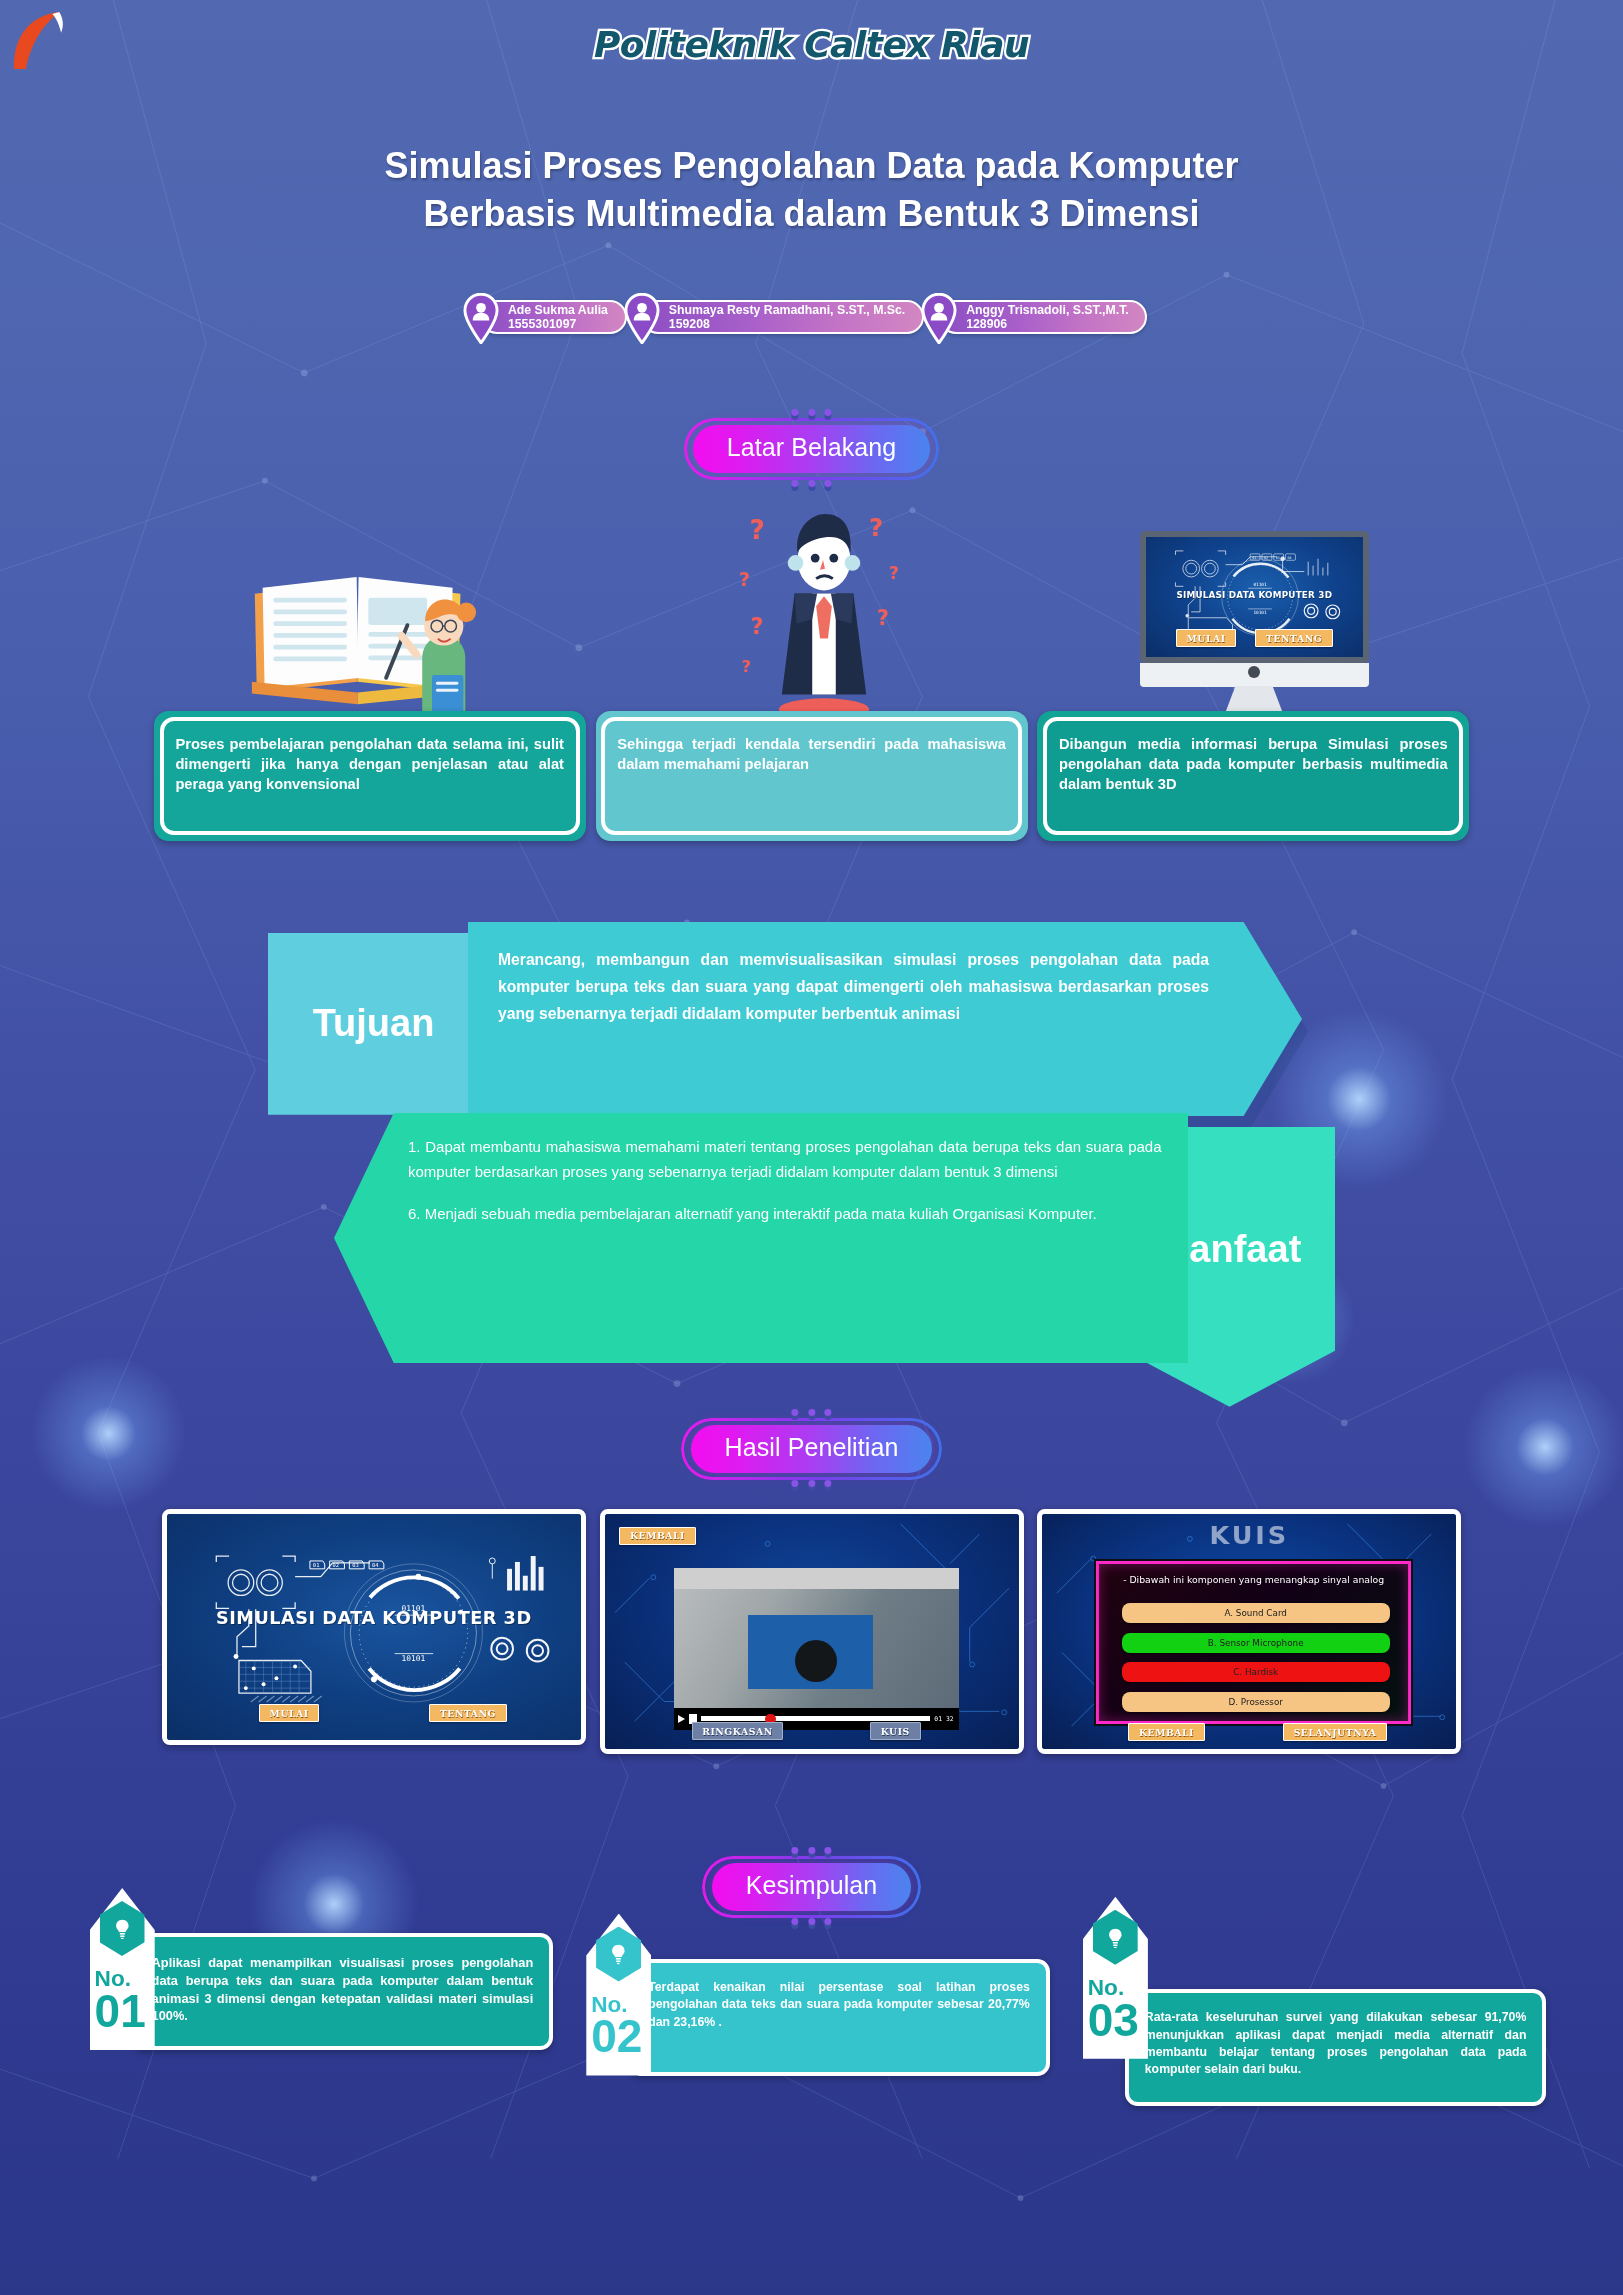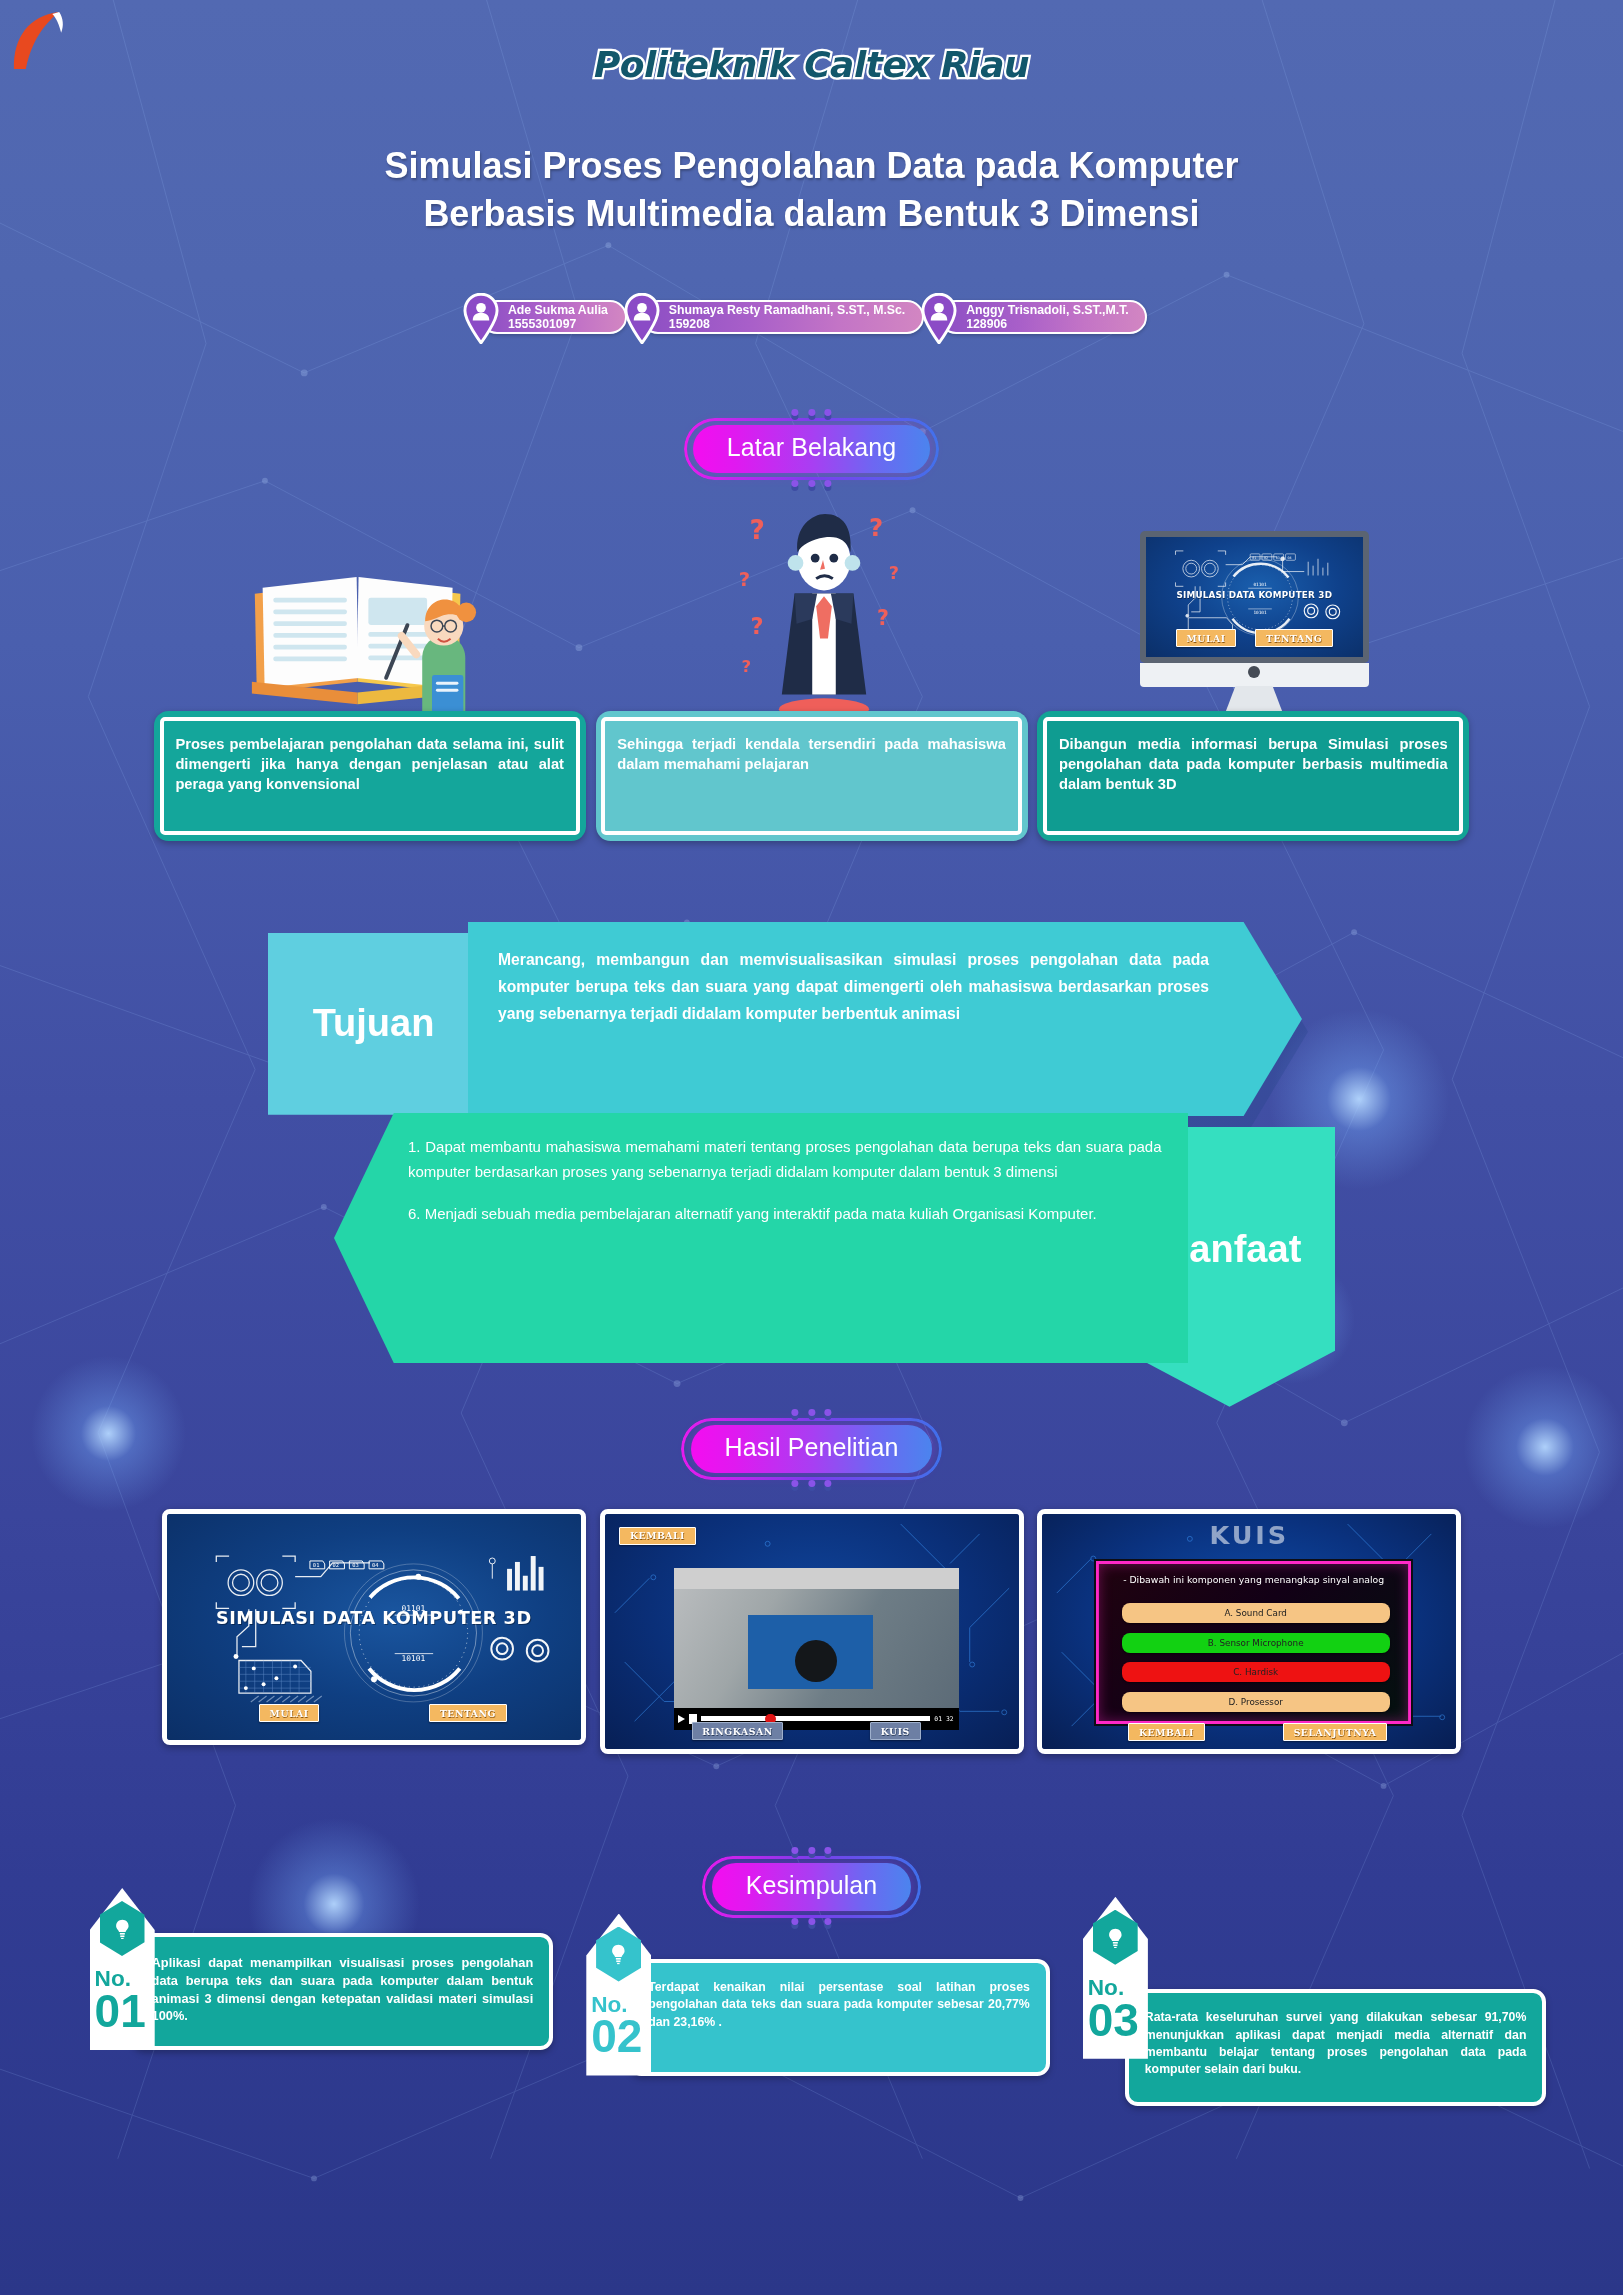--- a/index.html
+++ b/index.html
@@ -29,21 +29,20 @@
   }
   .logo-text {
     display: inline-block; position: relative;
     font-family: "DejaVu Sans", sans-serif;
     font-size: 36px; font-weight: 700; font-style: italic;
     letter-spacing: -0.5px;
     color: #12576b;
     -webkit-text-stroke: 4.4px #ffffff;
     paint-order: stroke fill;
     text-shadow: 1.5px 1.5px 0 rgba(255,255,255,.9);
-    margin-top: 20px;
   }
   .logo-swoosh {
     position: absolute; left: 3.9px; top: -12.8px; width: 74px; height: 59px;
     z-index: -1;
   }
 
   .poster-title {
     position: absolute; left: 0; right: 0; top: 142px;
     text-align: center; z-index: 5;
     color: #ffffff;
@@ -111,21 +110,21 @@
   
   .lb-cards {
     position: absolute; top: 711px; left: 0; right: 0; z-index: 6;
     display: flex; justify-content: center; align-items: flex-start; gap: 9.8px;
   }
   .lb-card {
     width: 432px; border-radius: 14.7px; padding: 5.9px;
     box-shadow: 0 2.9px 6.9px rgba(0,0,0,.25);
   }
   .lb-card .inner {
-    border: 4.9px solid #fff; border-radius: 5px;
+    border: 4.9px solid #fff; border-radius: 14px;
     padding: 12.8px 11.8px 11.8px;
     color: #fff; font-size: 14.7px; font-weight: 700; line-height: 1.38;
     text-align: justify;
     min-height: 118px;
   }
   .lb-card.teal { background: #14a69b; }
   .lb-card.teal .inner { background: #14a69b; }
   .lb-card.aqua { background: #61c6cd; }
   .lb-card.aqua .inner { background: #61c6cd; }
   .lb-card.teal2 { background: #12a395; }

